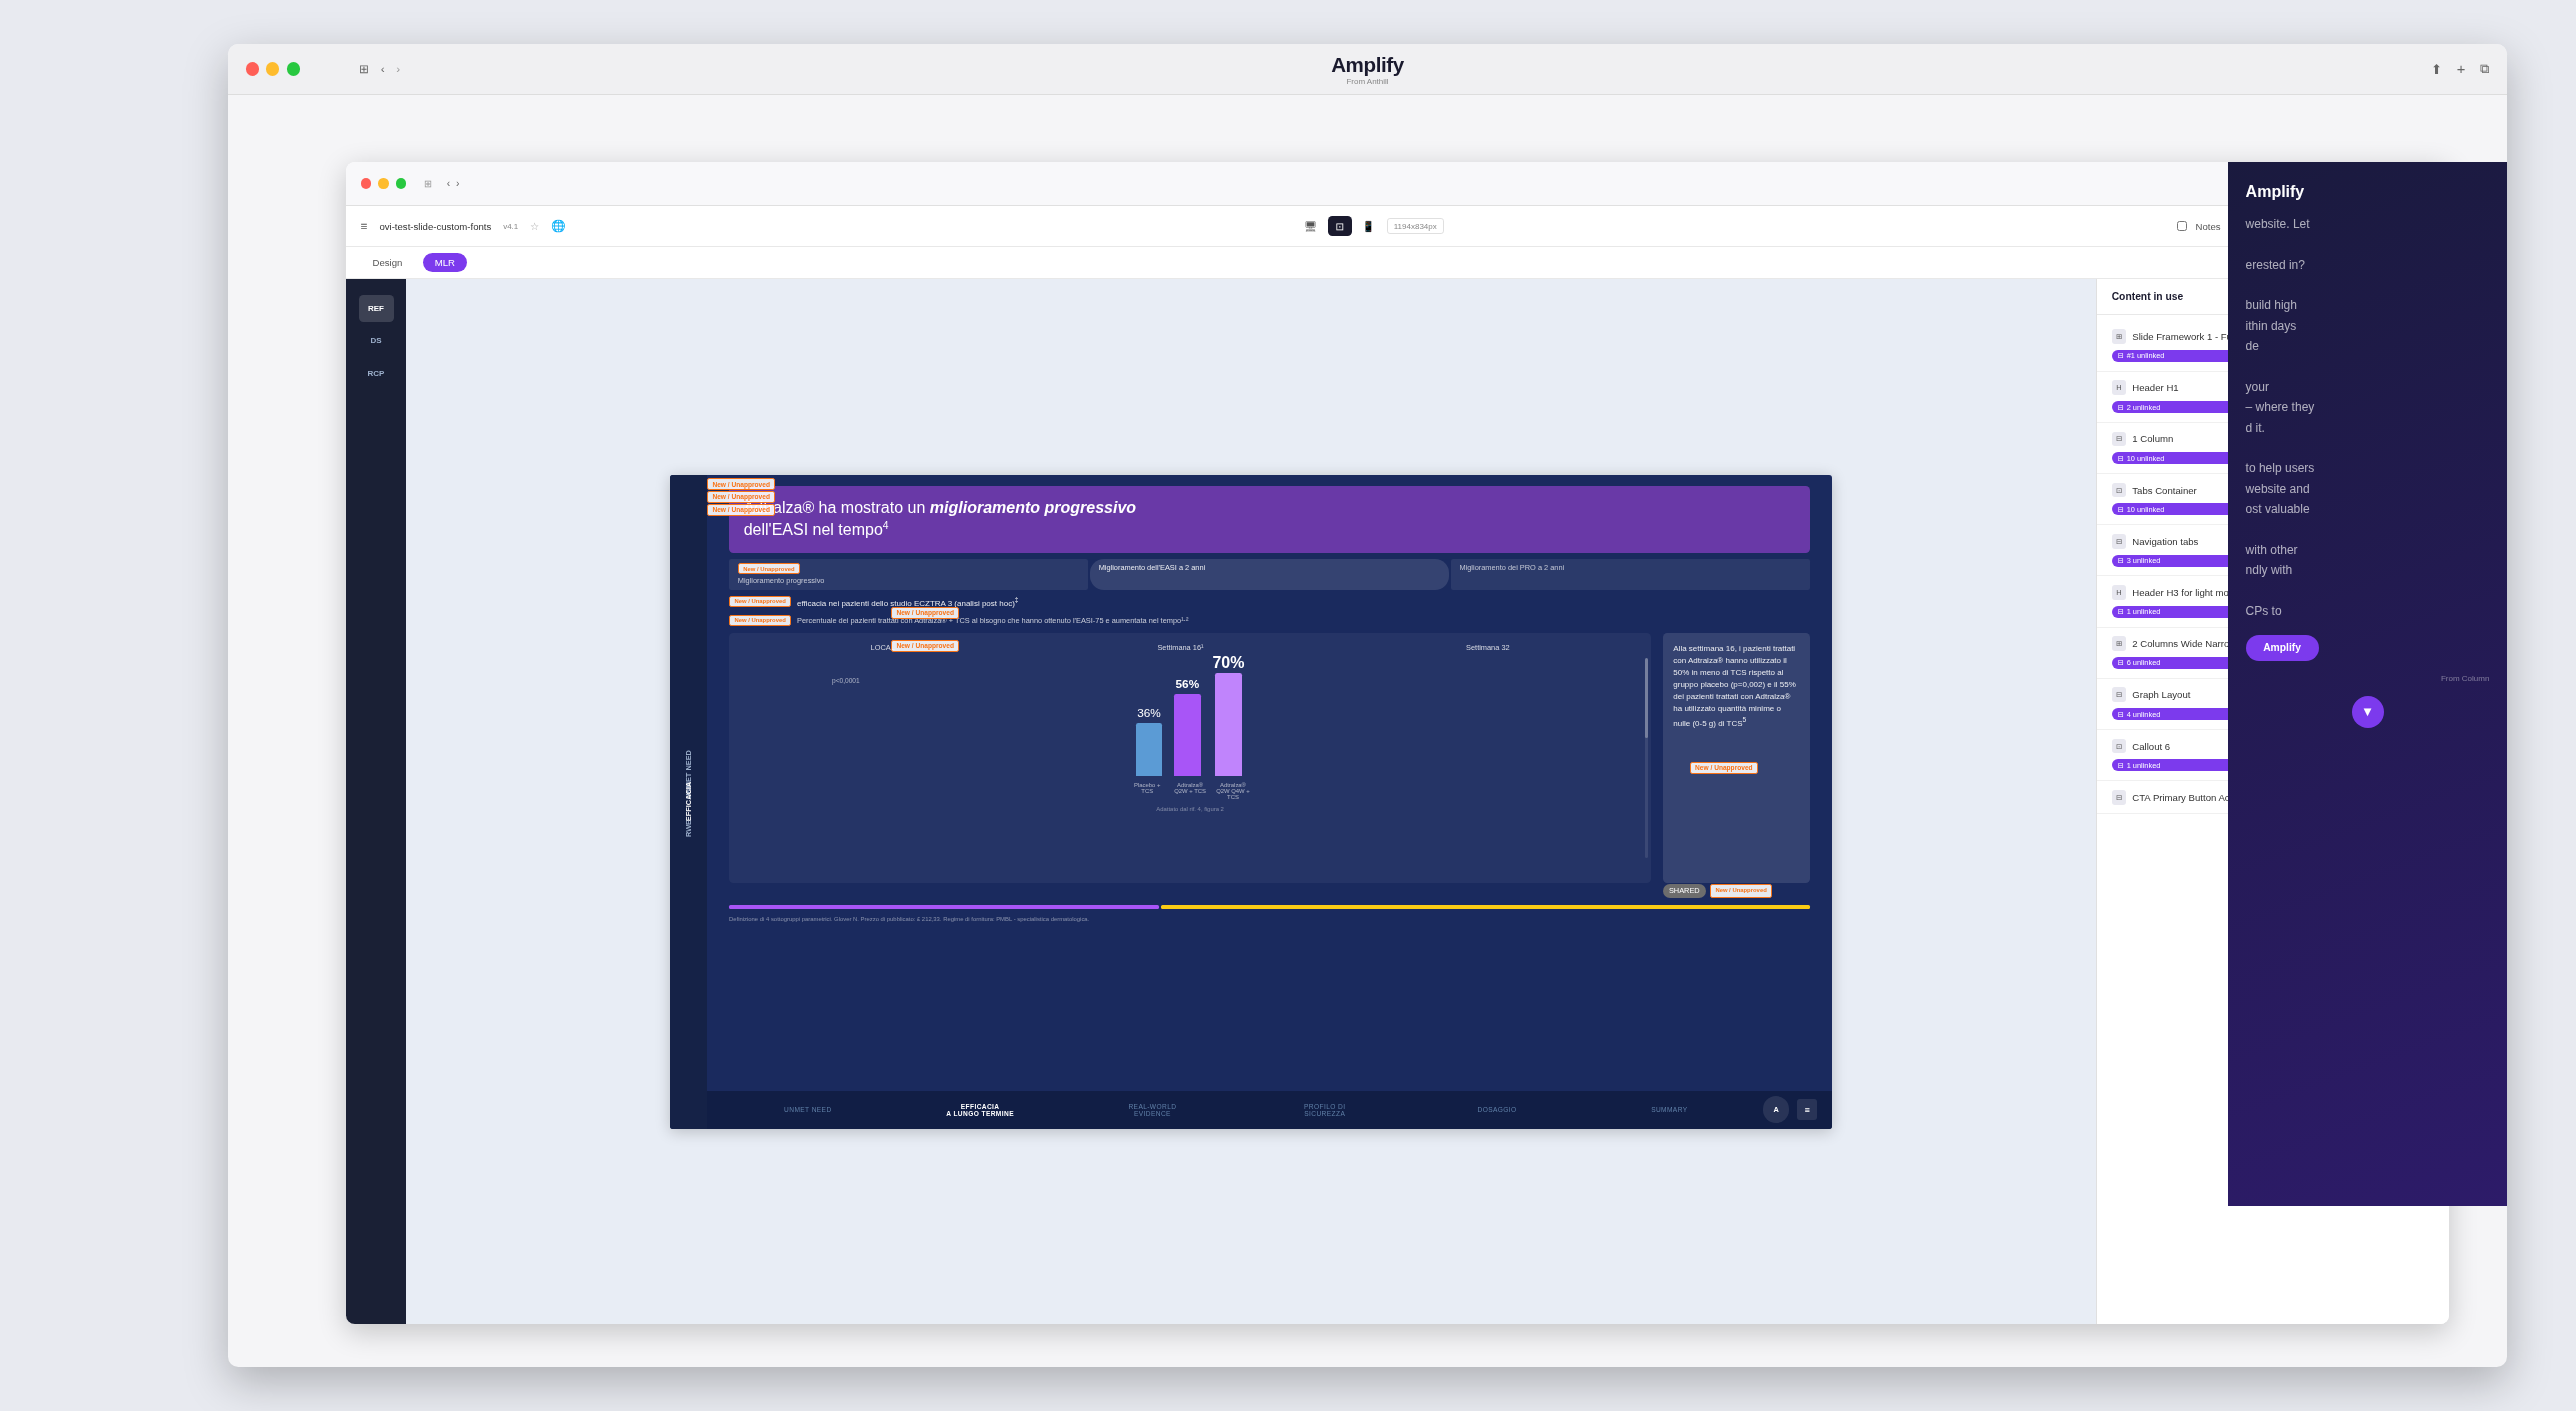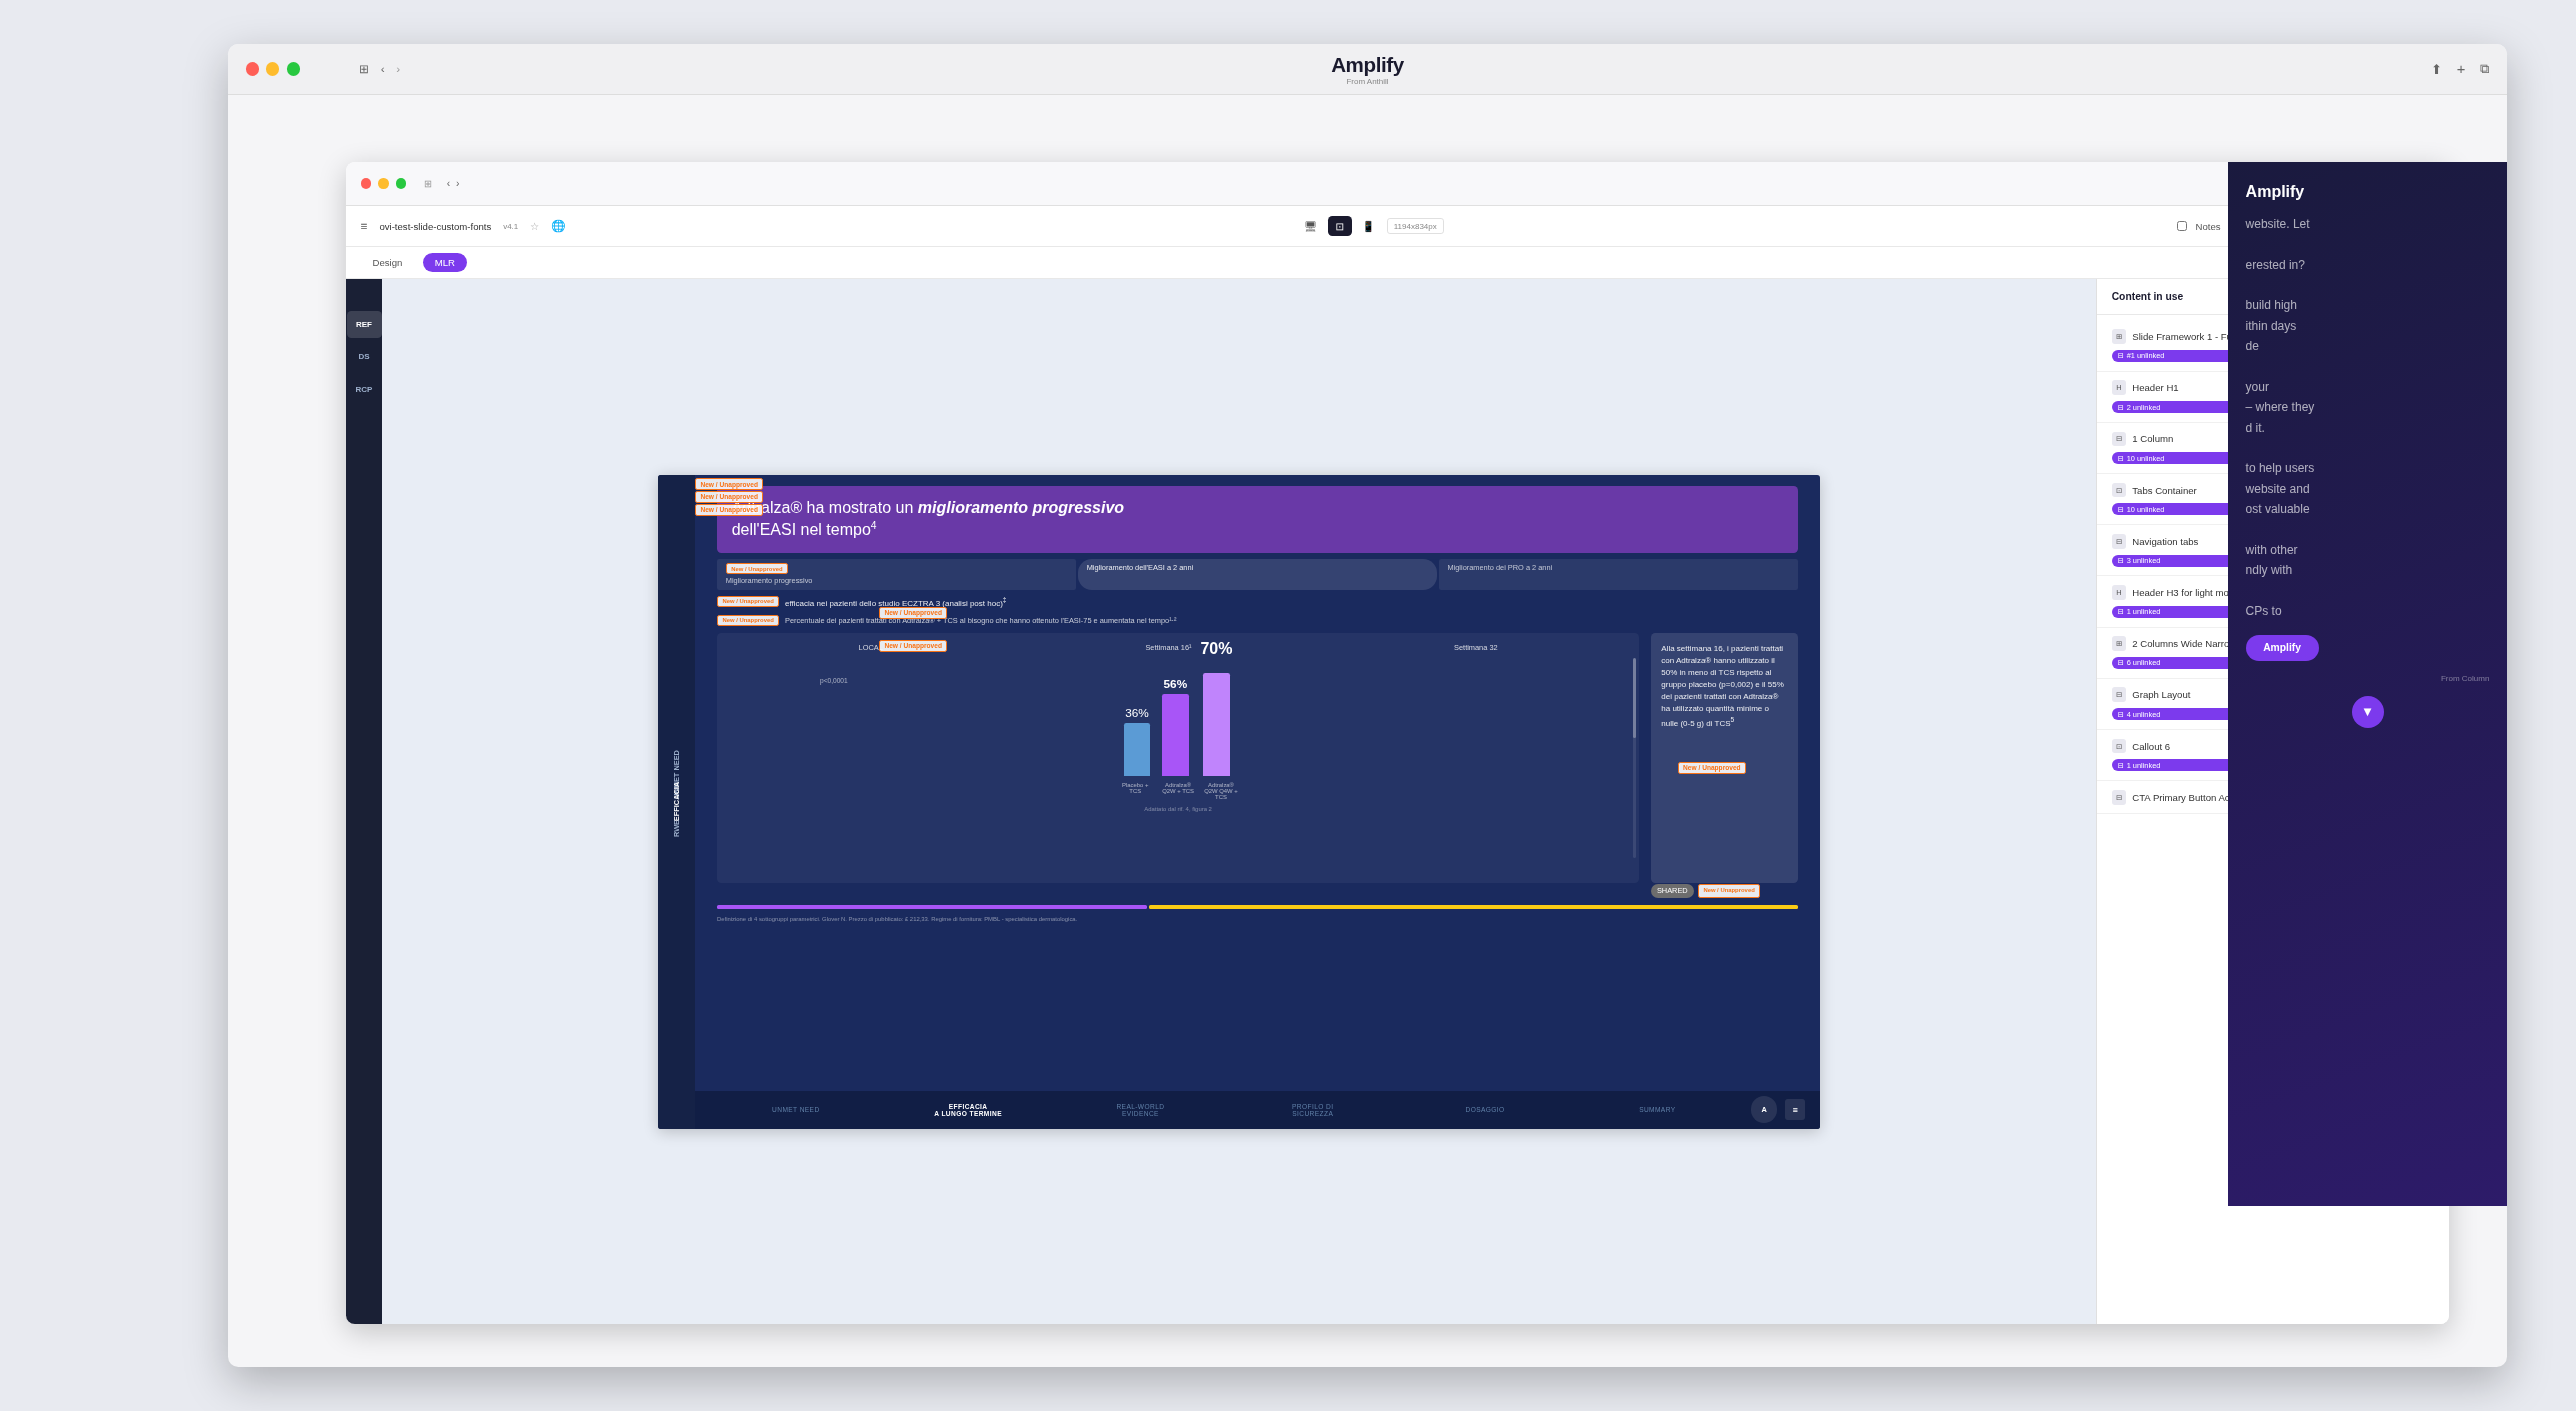--- a/index.html
+++ b/index.html
@@ -307,26 +307,26 @@
 
     
     .content-area {
       display: flex;
       flex: 1;
       overflow: hidden;
     }
 
     
     .left-sidebar {
-      width: 36px;
+      width: 60px;
       background: #1a2035;
       display: flex;
       flex-direction: column;
       align-items: center;
-      padding-top: 32px;
+      padding-top: 16px;
       gap: 5.9px;
     }
 
     .left-sidebar-item {
       width: 35px;
       height: 26.5px;
       border-radius: 4.4px;
       display: flex;
       align-items: center;
       justify-content: center;
@@ -659,21 +659,21 @@
                     <div style="display:flex;flex-direction:column;align-items:center;gap:2.9px;">
                       <div style="font-size:11.8px;font-weight:400;color:#fff;">36%</div>
                       <div style="width:26.5px;height:53px;background:#5b9bd5;border-radius:2.2px 2.2px 0 0;"></div>
                     </div>
 
                     <div style="display:flex;flex-direction:column;align-items:center;gap:2.9px;">
                       <div style="font-size:11.8px;font-weight:700;color:#fff;">56%</div>
                       <div style="width:26.5px;height:82px;background:#a855f7;border-radius:2.2px 2.2px 0 0;"></div>
                     </div>
 
-                    <div style="display:flex;flex-direction:column;align-items:center;gap:15px;">
+                    <div style="display:flex;flex-direction:column;align-items:center;gap:1px;">
                       <div style="font-size:16px;font-weight:700;color:#fff;">70%</div>
                       <div style="width:26.5px;height:103px;background:#c084fc;border-radius:2.2px 2.2px 0 0;"></div>
                     </div>
                   </div>
 
                   <div style="display:flex;justify-content:center;gap:5.9px;margin-top:5.9px;">
                     <div style="font-size:5.9px;color:rgba(255,255,255,0.6);width:37px;text-align:center;">Placebo + TCS</div>
                     <div style="font-size:5.9px;color:rgba(255,255,255,0.6);width:37px;text-align:center;">Adtralza® Q2W + TCS</div>
                     <div style="font-size:5.9px;color:rgba(255,255,255,0.6);width:37px;text-align:center;">Adtralza® Q2W Q4W + TCS</div>
                   </div>

